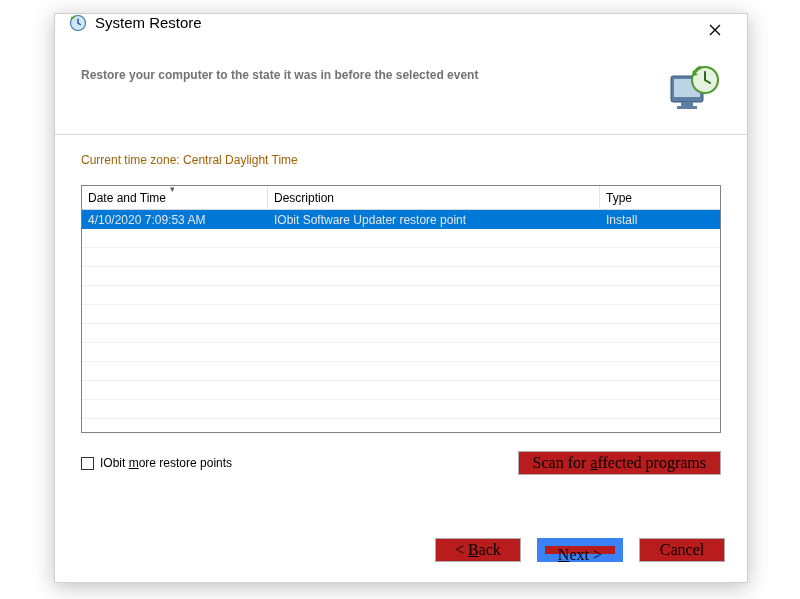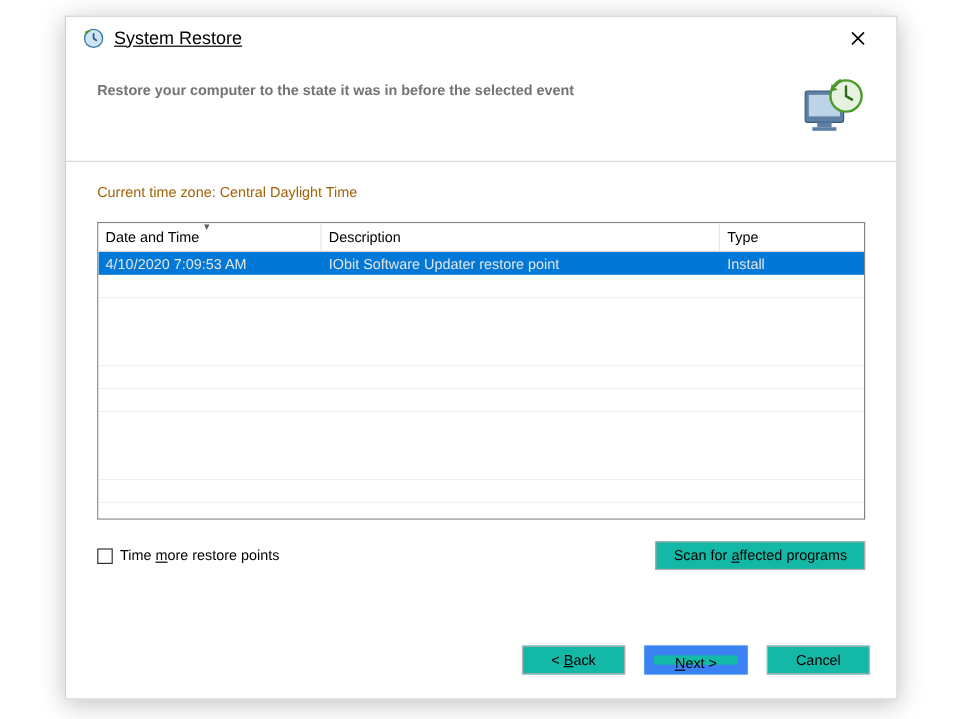--- a/index.html
+++ b/index.html
@@ -19,24 +19,22 @@
       height: 570px;
       background: #fff;
       box-shadow: 0 4px 20px rgba(0,0,0,0.25);
       border: 1px solid #d0d0d0;
       display: flex;
       flex-direction: column;
     }
     .titlebar {
       height: 36px;
       display: flex;
-      align-items: center;
       padding: 0 12px 0 14px;
       border-bottom: none;
-      text-decoration: underline;
     }
     .title-icon {
       width: 18px; height: 18px;
       margin-right: 8px;
       display: inline-flex;
       align-items: center;
       justify-content: center;
     }
     .title-text {
       font-size: 15px;
@@ -156,24 +154,24 @@
     }
     .check-label {
       font-size: 12px;
       cursor: pointer;
     }
     .spacer { flex: 1; }
     .win-btn {
       min-width: 100px;
       height: 24px;
       padding: 0 14px;
-      background: #14b8a6;
+      background: #b91c1c;
       border: 1px solid #adadad;
-      font-size: 12px;
-      font-family: Liberation Sans, sans-serif;
+      font-size: 16px;
+      font-family: Liberation Serif, serif;
       cursor: pointer;
     }
     .win-btn.default {
       border: 8px solid #3b82f6;
       height: 24px;
       padding: 0 13px;
     }
     .button-bar {
       display: flex;
       justify-content: flex-end;
@@ -237,21 +235,21 @@
         <div class="grid-row selected">
           <div class="grid-cell col-dt">4/10/2020 7:09:53 AM</div>
           <div class="grid-cell col-desc">IObit Software Updater restore point</div>
           <div class="grid-cell col-type">Install</div>
         </div>
       </div>
     </div>
 
     <div class="options-row">
       <span class="checkbox"></span>
-      <label class="check-label"><span>Time </span><span class="underline">m</span><span>ore restore points</span></label>
+      <label class="check-label"><span>IObit </span><span class="underline">m</span><span>ore restore points</span></label>
       <div class="spacer"></div>
       <button class="win-btn" style="min-width:170px"><span>Scan for </span><span class="underline">a</span><span>ffected programs</span></button>
     </div>
   </div>
 
   <div class="button-bar">
     <button class="win-btn"><span>&lt; </span><span class="underline">B</span><span>ack</span></button>
     <button class="win-btn default"><span class="underline">N</span><span>ext &gt;</span></button>
     <button class="win-btn">Cancel</button>
   </div>

